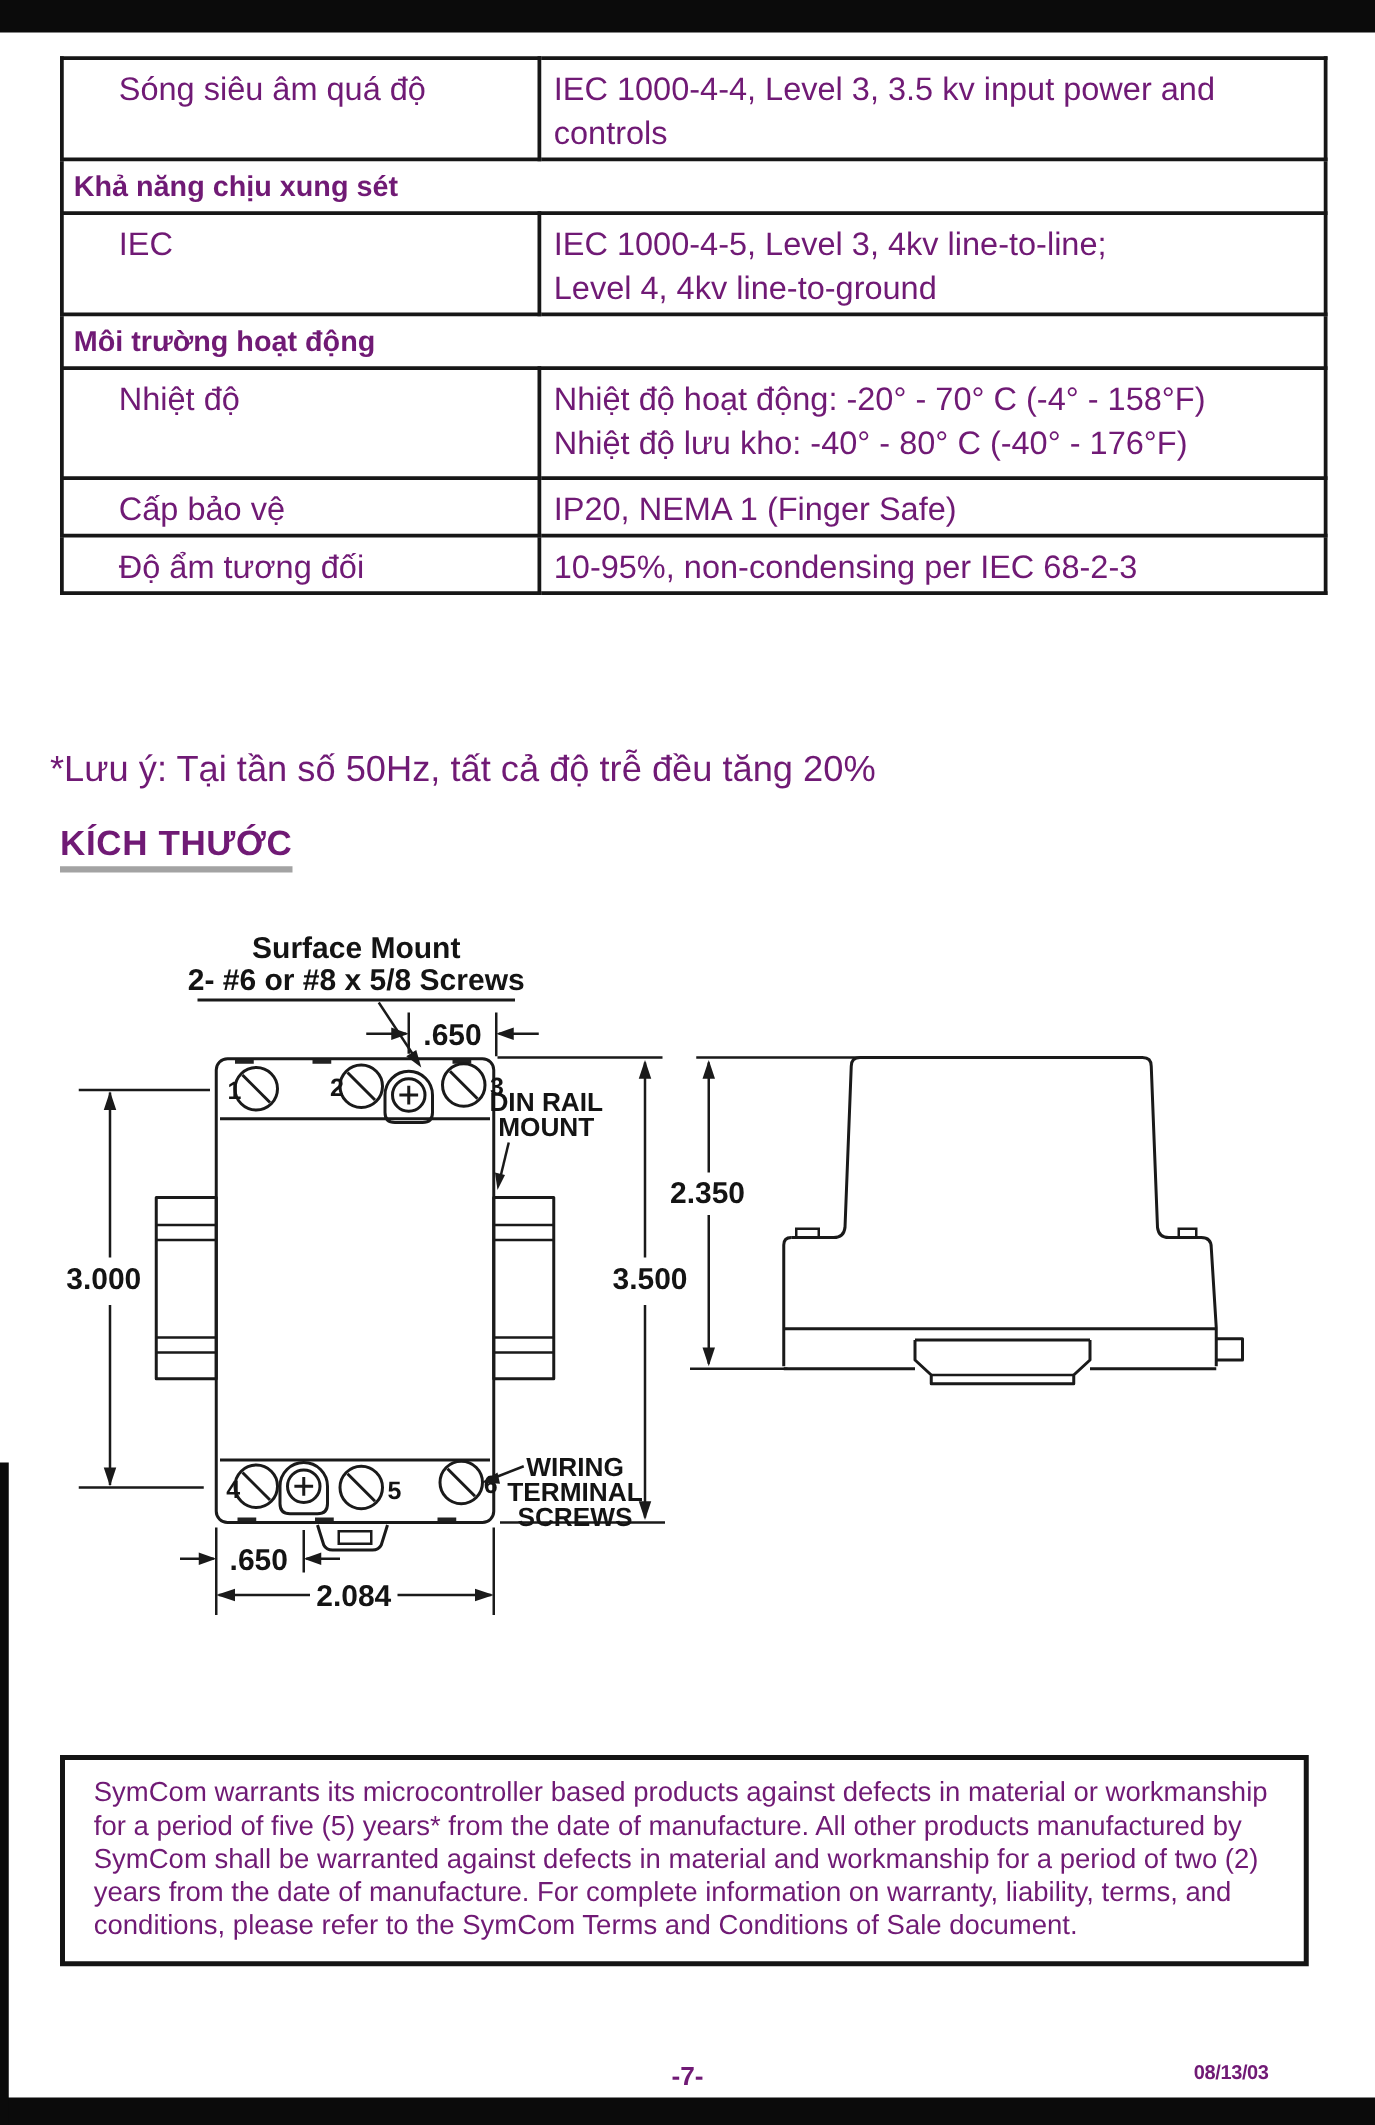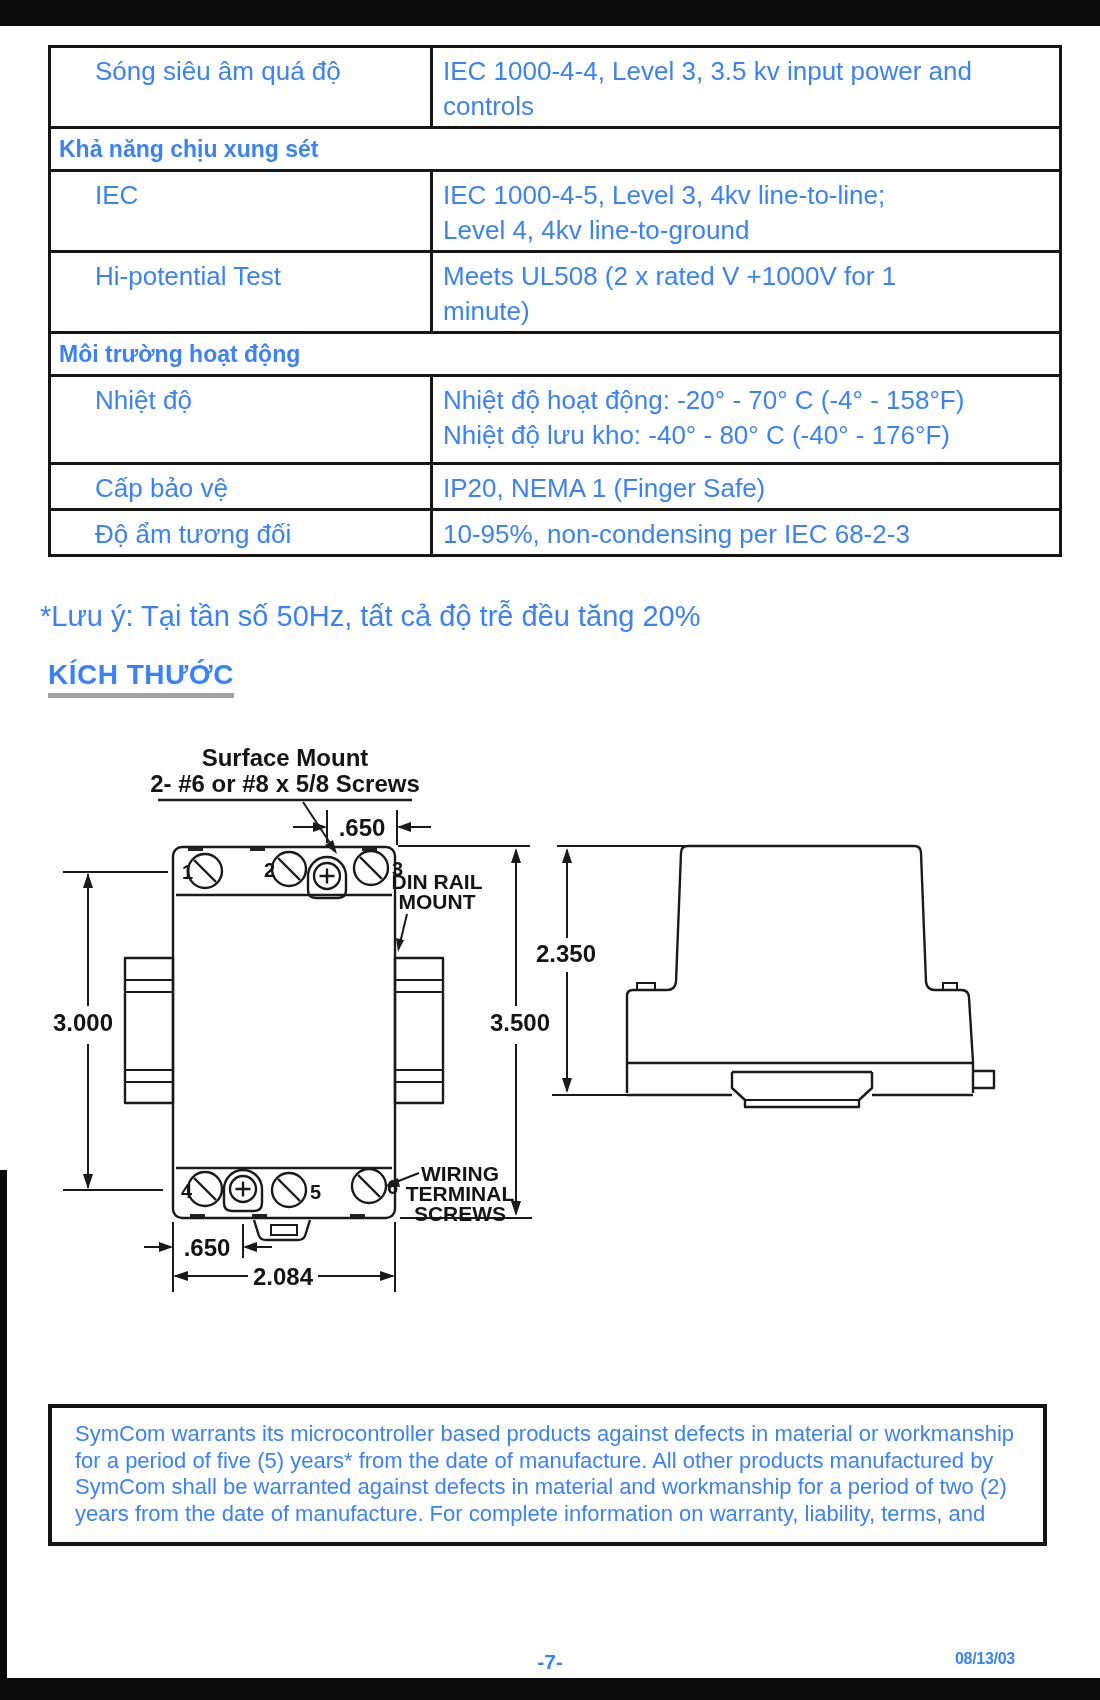--- a/index.html
+++ b/index.html
@@ -1,17 +1,17 @@
 <!DOCTYPE html>
 <html><head>
 <meta charset="utf-8">
 <style>
   html,body{margin:0;padding:0;background:#777;}
   .page{position:relative;width:1100px;height:1700px;background:#ffffff;overflow:hidden;
-        font-family:"Liberation Sans","DejaVu Sans",sans-serif;color:#3b82f6;}
+        font-family:"Liberation Sans","DejaVu Sans",sans-serif;color:#701a75;}
   
   .scanbar{position:absolute;background:#0b0b0b;}
   .bar-top{left:0;top:0;width:1100px;height:26px;}
   .bar-bottom{left:0;top:1678px;width:1100px;height:22px;}
   .bar-left{left:0;top:1170px;width:7px;height:530px;}
   
   table.spec{position:absolute;left:48px;top:45px;width:1014px;border-collapse:collapse;
              table-layout:fixed;border:3px solid #161616;}
   table.spec td{border:3px solid #161616;vertical-align:top;font-size:26px;line-height:35px;
                 padding:6px 8px 2px 10px;overflow:hidden;white-space:nowrap;}
@@ -60,27 +60,20 @@
     <tr style="height:41px">
       <td class="sect" colspan="2">Khả năng chịu xung sét</td>
     </tr>
     <tr style="height:76px">
       <td class="lbl">IEC</td>
       <td>
         <div>IEC 1000-4-5, Level 3, 4kv line-to-line;</div>
         <div>Level 4, 4kv line-to-ground</div>
       </td>
     </tr>
-    <tr style="height:80px">
-      <td class="lbl">Hi-potential Test</td>
-      <td>
-        <div>Meets UL508 (2 x rated V +1000V for 1</div>
-        <div>minute)</div>
-      </td>
-    </tr>
     <tr style="height:35px">
       <td class="sect" colspan="2">Môi trường hoạt động</td>
     </tr>
     <tr style="height:88px">
       <td class="lbl">Nhiệt độ</td>
       <td>
         <div>Nhiệt độ hoạt động: -20° - 70° C (-4° - 158°F)</div>
         <div>Nhiệt độ lưu kho: -40° - 80° C (-40° - 176°F)</div>
       </td>
     </tr>
@@ -247,20 +240,21 @@
       <path class="thin" d="M419,1173 L396,1182"></path>
       <polygon class="ah" points="385,1186 398,1178 400,1187"></polygon>
     </g>
   </svg>
 
   <div class="warranty">
     <div>SymCom warrants its microcontroller based products against defects in material or workmanship</div>
     <div>for a period of five (5) years* from the date of manufacture. All other products manufactured by</div>
     <div>SymCom shall be warranted against defects in material and workmanship for a period of two (2)</div>
     <div>years from the date of manufacture. For complete information on warranty, liability, terms, and</div>
+    <div>conditions, please refer to the SymCom Terms and Conditions of Sale document.</div>
   </div>
 
   <div class="foot-page">-7-</div>
   <div class="foot-date">08/13/03</div>
 
   <div class="scanbar bar-top"></div>
   <div class="scanbar bar-bottom"></div>
   <div class="scanbar bar-left"></div>
 
 </div>

